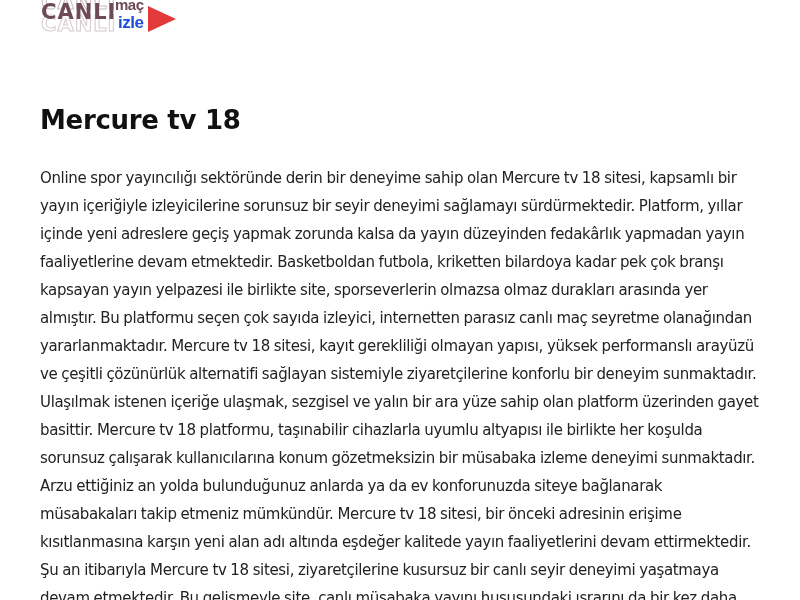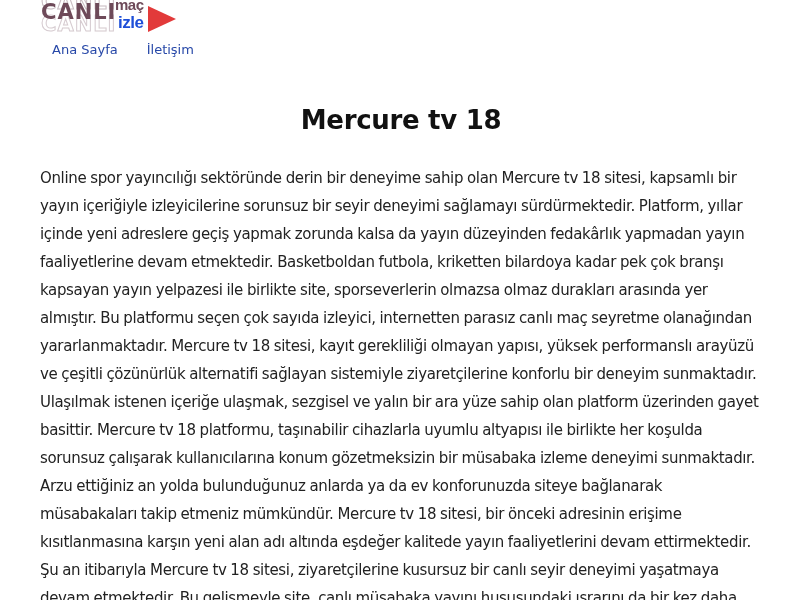--- a/index.html
+++ b/index.html
@@ -48,43 +48,38 @@
   .nav { position: absolute; left: 12px; top: 42px; display: flex; gap: 29px; }
   .nav a {
     font-family: "DejaVu Sans", sans-serif; font-size: 13px;
     color: #2748a8; text-decoration: none; line-height: 16px;
   }
   .main { position: absolute; left: 40px; top: 100px; width: 722px; }
   .page-title {
     margin: 0; font-family: "DejaVu Sans", sans-serif;
     font-weight: bold; font-size: 26px; line-height: 40px; color: #111;
     letter-spacing: -0.3px;
-    text-align: center;
   }
   .body-text {
     margin: 24px 0 0 0;
     font-family: "DejaVu Sans", sans-serif; font-size: 15px;
     line-height: 28px; color: #222;
     letter-spacing: -0.35px; word-spacing: -0.5px;
   }
 </style>
 </head>
 <body>
 
 <div class="header">
   <div class="logo">
     <span class="logo-canli-echo">CANLI</span>
     <span class="logo-canli-echo2">CANLI</span>
     <span class="logo-canli">CANLI</span>
     <span class="logo-mac">maç</span>
     <span class="logo-izle">izle</span>
     <span class="logo-play"></span>
   </div>
-  <nav class="nav">
-    <a href="#">Ana Sayfa</a>
-    <a href="#">İletişim</a>
-  </nav>
 </div>
 
 <main class="main">
   <h1 class="page-title">Mercure tv 18</h1>
   <p class="body-text">Online spor yayıncılığı sektöründe derin bir deneyime sahip olan Mercure tv 18 sitesi, kapsamlı bir yayın içeriğiyle izleyicilerine sorunsuz bir seyir deneyimi sağlamayı sürdürmektedir. Platform, yıllar içinde yeni adreslere geçiş yapmak zorunda kalsa da yayın düzeyinden fedakârlık yapmadan yayın faaliyetlerine devam etmektedir. Basketboldan futbola, kriketten bilardoya kadar pek çok branşı kapsayan yayın yelpazesi ile birlikte site, sporseverlerin olmazsa olmaz durakları arasında yer almıştır. Bu platformu seçen çok sayıda izleyici, internetten parasız canlı maç seyretme olanağından yararlanmaktadır. Mercure tv 18 sitesi, kayıt gerekliliği olmayan yapısı, yüksek performanslı arayüzü ve çeşitli çözünürlük alternatifi sağlayan sistemiyle ziyaretçilerine konforlu bir deneyim sunmaktadır. Ulaşılmak istenen içeriğe ulaşmak, sezgisel ve yalın bir ara yüze sahip olan platform üzerinden gayet basittir. Mercure tv 18 platformu, taşınabilir cihazlarla uyumlu altyapısı ile birlikte her koşulda sorunsuz çalışarak kullanıcılarına konum gözetmeksizin bir müsabaka izleme deneyimi sunmaktadır. Arzu ettiğiniz an yolda bulunduğunuz anlarda ya da ev konforunuzda siteye bağlanarak müsabakaları takip etmeniz mümkündür. Mercure tv 18 sitesi, bir önceki adresinin erişime kısıtlanmasına karşın yeni alan adı altında eşdeğer kalitede yayın faaliyetlerini devam ettirmektedir. Şu an itibarıyla Mercure tv 18 sitesi, ziyaretçilerine kusursuz bir canlı seyir deneyimi yaşatmaya devam etmektedir. Bu gelişmeyle site, canlı müsabaka yayını hususundaki ısrarını da bir kez daha kanıtlamıştır.</p>
 </main>
 
 </body></html>

